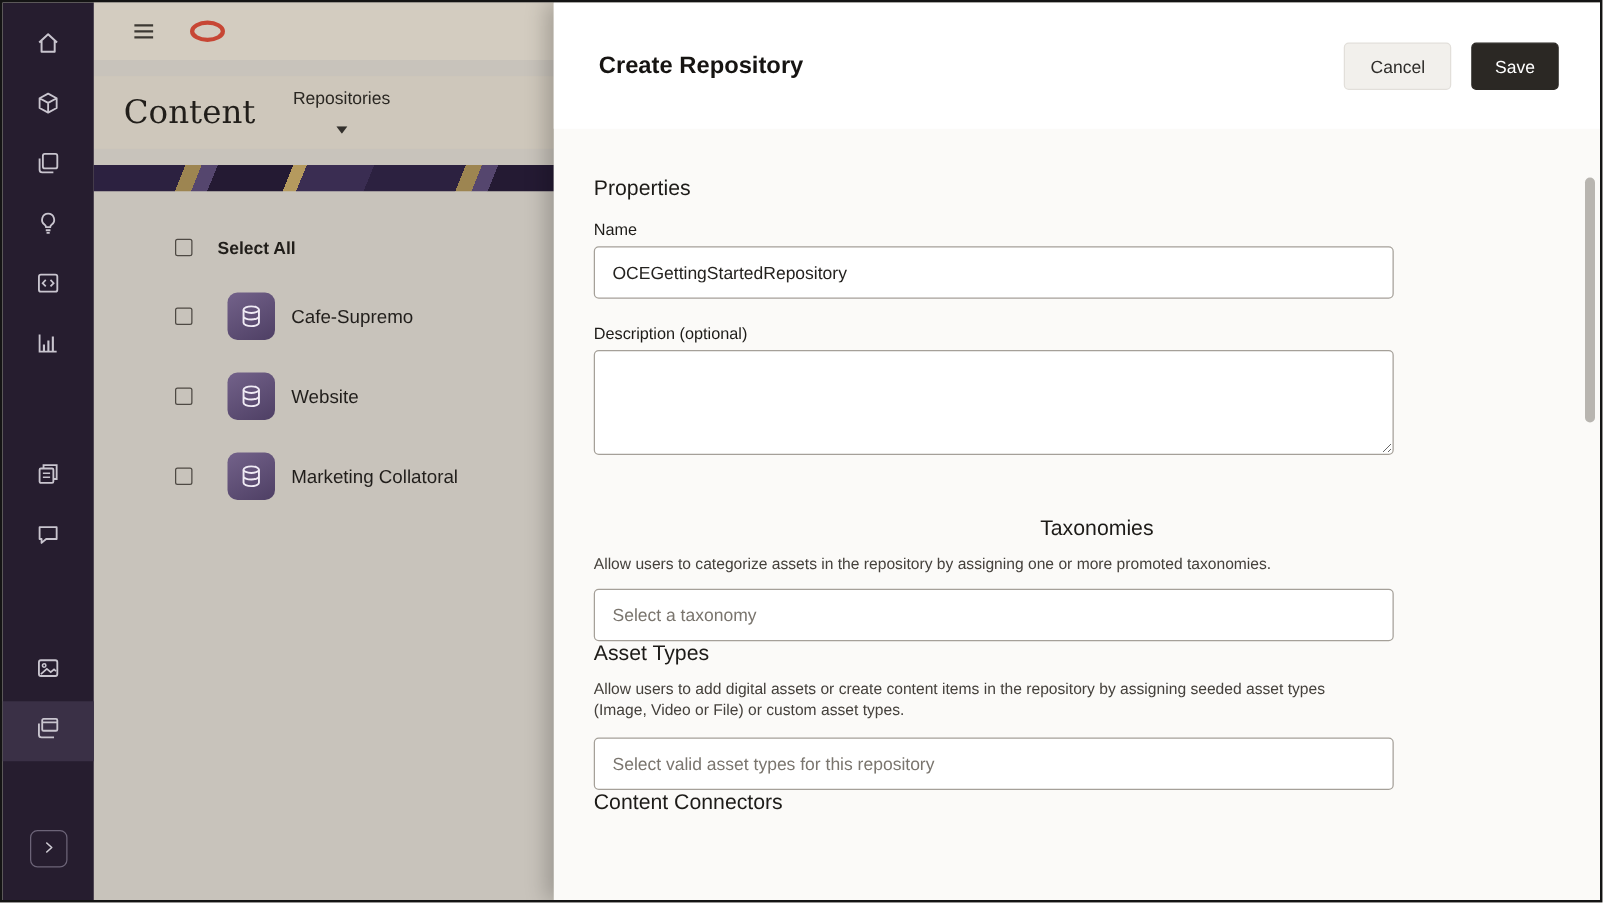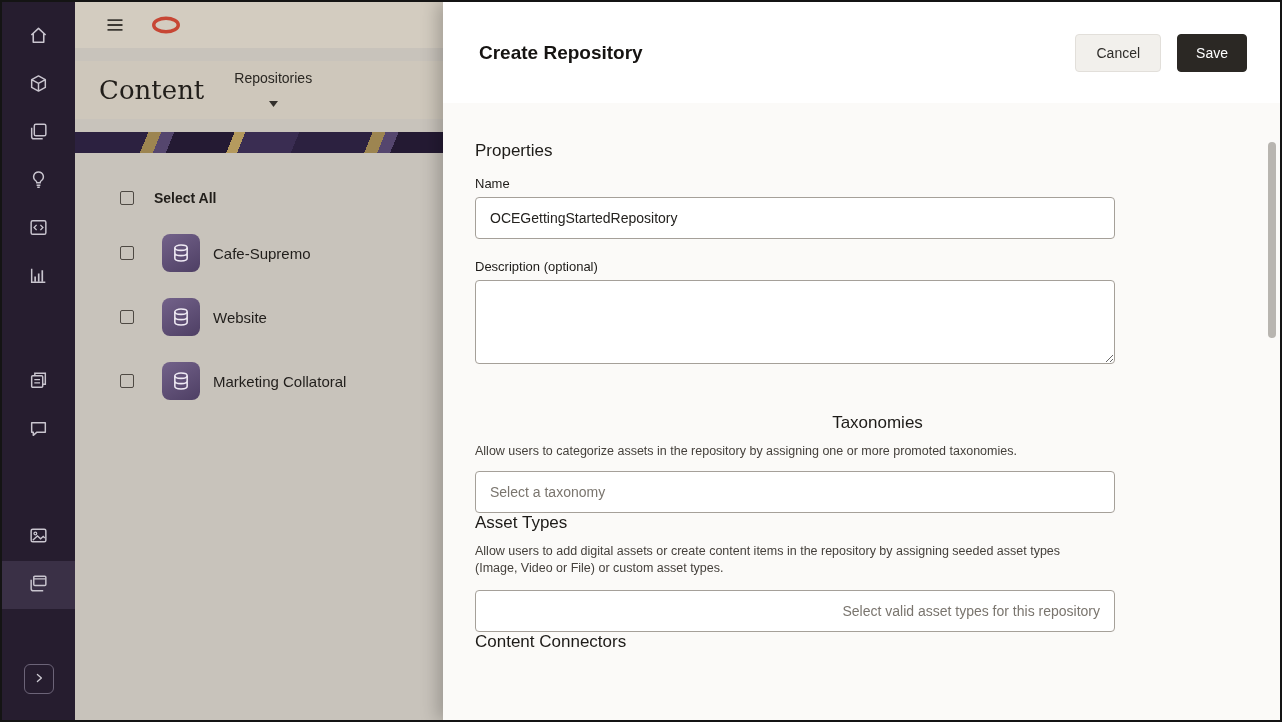--- a/index.html
+++ b/index.html
@@ -43,21 +43,21 @@
   .banner {
     height:21px; flex:none;
     background: repeating-linear-gradient(112deg,
       #2c2140 0px, #2c2140 68px,
       #9d8551 68px, #9d8551 80px,
       #55466e 80px, #55466e 92px,
       #241a33 92px, #241a33 148px,
       #b59a5e 148px, #b59a5e 158px,
       #3a2d52 158px, #3a2d52 208px);
   }
-  .list { flex:1; padding:22px 0 0 45px; }
+  .list { flex:1; padding:22px 0 0 45px;margin-left:20px; }
   .select-all-row { display:flex; align-items:center; gap:20px; margin-bottom:26px; height:20px; }
   .checkbox {
     width:14px; height:14px; border:1.5px solid #4e4943; border-radius:2px;
     background:transparent; flex:none; cursor:pointer;
   }
   .select-all-label { font-size:14px; font-weight:700; color:#211e1a; }
   .repo-row { display:flex; align-items:center; margin-bottom:26px; cursor:pointer; }
   .repo-row .checkbox { margin-right:28px; }
   .repo-icon {
     width:38px; height:38px; border-radius:8px; flex:none;
@@ -92,21 +92,21 @@
   }
   .text-input::placeholder { color:#7a756e; }
   .textarea-input {
     width:640px; height:84px; margin-top:6px; display:block;
     border:1px solid #a5a099; border-radius:4px; background:#fff;
     padding:10px 14px; font-size:14px; font-family:inherit; color:#24221f; resize:both;
   }
   .mt-section-1 { margin-top:49px;text-align:center; }
   .mt-section-2 { }
   .mt-input { margin-top:12px; }
-  .mt-input-2 { margin-top:14px;text-align:right; }
+  .mt-input-2 { margin-top:14px; }
   .mt-desc-label { margin-top:20px; }
 
   .scroll-thumb {
     position:absolute; right:4px; top:140px; width:8px; height:196px;
     background:#b8b5b0; border-radius:4px; cursor:pointer;
   }
 </style>
 </head>
 <body>
 

